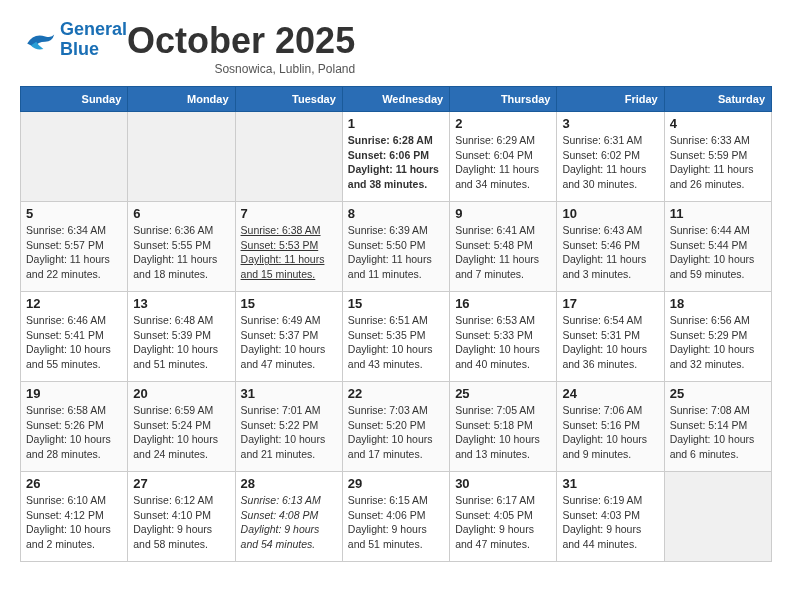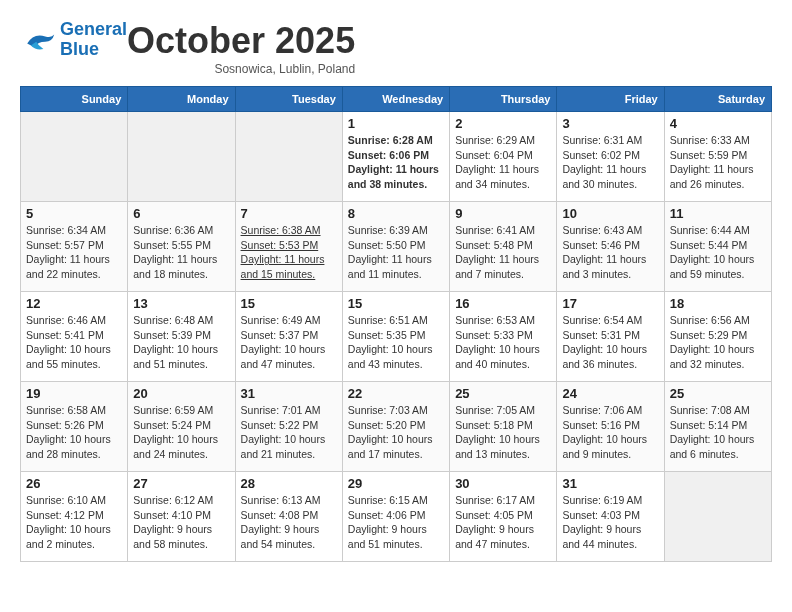--- a/index.html
+++ b/index.html
@@ -317,21 +317,21 @@
         </td>
         <td>
           <span class="day-num">27</span>
           <div class="day-info" style="white-space: pre-line;">Sunrise: 6:12 AM
 Sunset: 4:10 PM
 Daylight: 9 hours
 and 58 minutes.</div>
         </td>
         <td>
           <span class="day-num">28</span>
-          <div class="day-info" style="white-space: pre-line;">Sunrise: 6:13 AM
+          <div class="day-info" style="white-space: pre-line; font-style: italic;">Sunrise: 6:13 AM
 Sunset: 4:08 PM
 Daylight: 9 hours
 and 54 minutes.</div>
         </td>
         <td>
           <span class="day-num">29</span>
           <div class="day-info" style="white-space: pre-line;">Sunrise: 6:15 AM
 Sunset: 4:06 PM
 Daylight: 9 hours
 and 51 minutes.</div>

